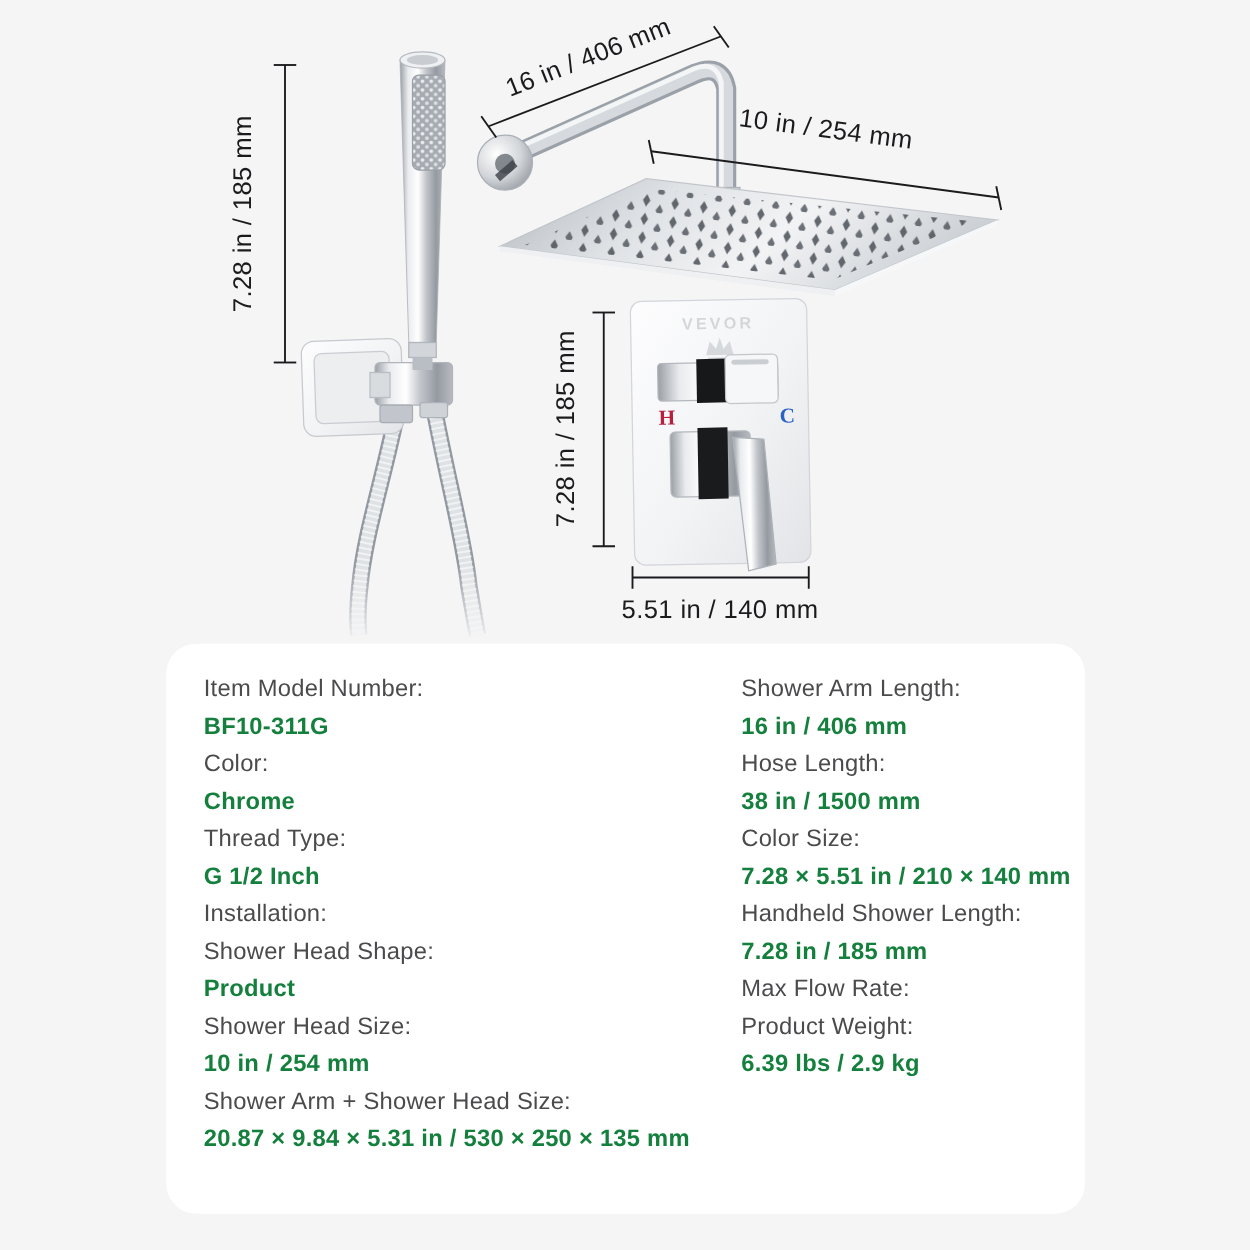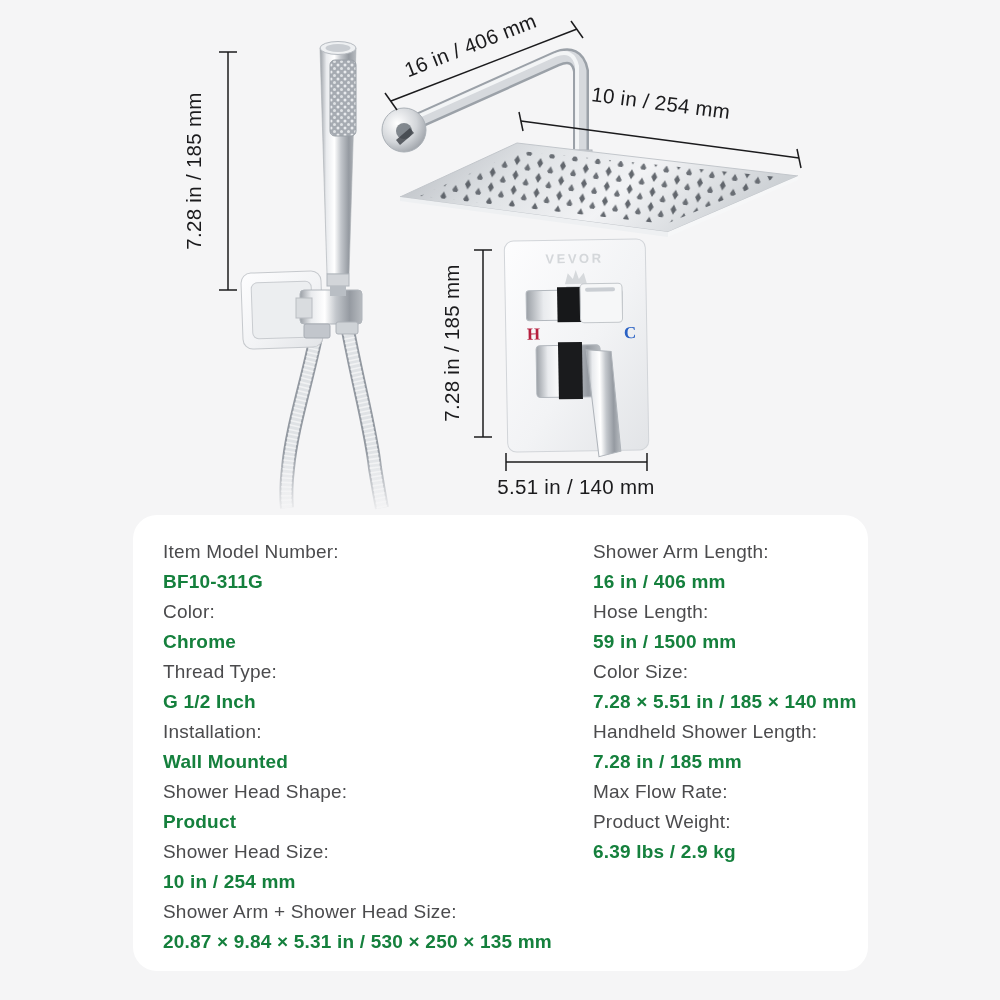--- a/index.html
+++ b/index.html
@@ -195,35 +195,34 @@
 <div class="spec-card">
   <div class="spec-cols">
     <div class="spec-col-left">
       <div class="spec-label">Item Model Number:</div>
       <div class="spec-value">BF10-311G</div>
       <div class="spec-label">Color:</div>
       <div class="spec-value">Chrome</div>
       <div class="spec-label">Thread Type:</div>
       <div class="spec-value">G 1/2 Inch</div>
       <div class="spec-label">Installation:</div>
-      <div class="spec-value">Wall Mounted</div>
       <div class="spec-label">Shower Head Shape:</div>
       <div class="spec-value">Product</div>
       <div class="spec-label">Shower Head Size:</div>
       <div class="spec-value">10 in / 254 mm</div>
       <div class="spec-label">Shower Arm + Shower Head Size:</div>
       <div class="spec-value">20.87 × 9.84 × 5.31 in / 530 × 250 × 135 mm</div>
     </div>
     <div class="spec-col-right">
       <div class="spec-label">Shower Arm Length:</div>
       <div class="spec-value">16 in / 406 mm</div>
       <div class="spec-label">Hose Length:</div>
-      <div class="spec-value">59 in / 1500 mm</div>
+      <div class="spec-value">38 in / 1500 mm</div>
       <div class="spec-label">Color Size:</div>
-      <div class="spec-value">7.28 × 5.51 in / 185 × 140 mm</div>
+      <div class="spec-value">7.28 × 5.51 in / 210 × 140 mm</div>
       <div class="spec-label">Handheld Shower Length:</div>
       <div class="spec-value">7.28 in / 185 mm</div>
       <div class="spec-label">Max Flow Rate:</div>
       <div class="spec-label">Product Weight:</div>
       <div class="spec-value">6.39 lbs / 2.9 kg</div>
     </div>
   </div>
 </div>
 
 </body></html>

